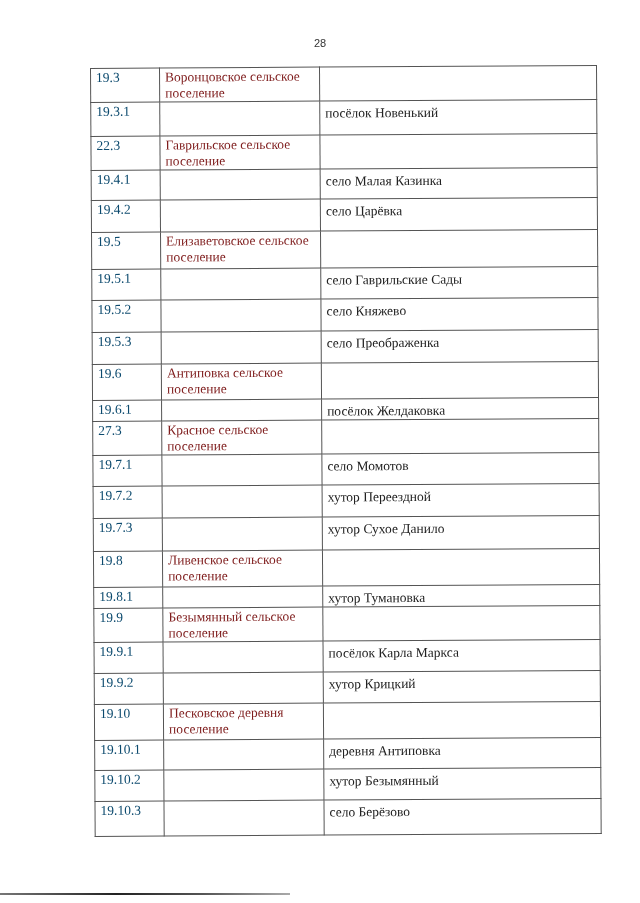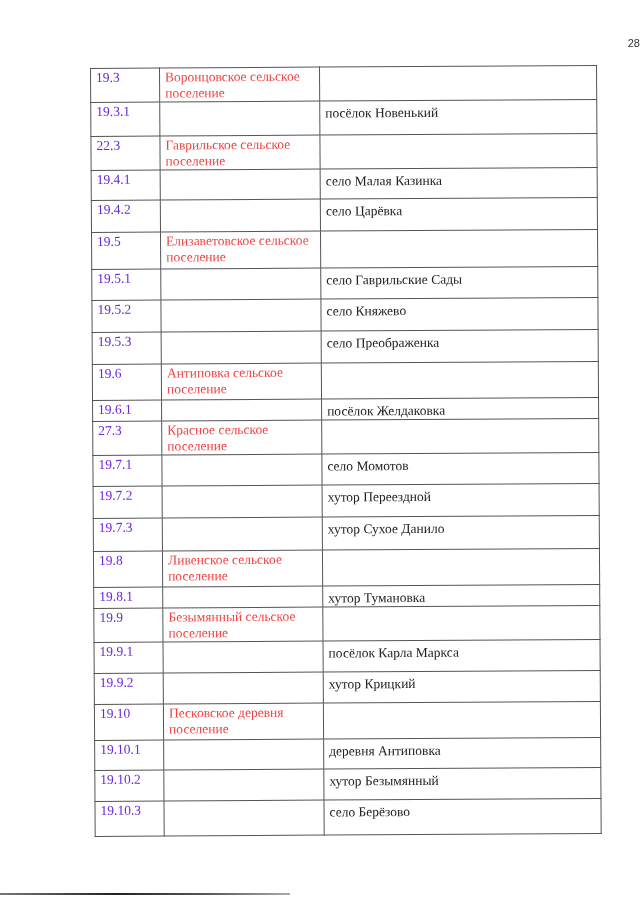--- a/index.html
+++ b/index.html
@@ -1,25 +1,25 @@
 <!DOCTYPE html>
 <html><head>
 <meta charset="utf-8">
 <style>
   html, body { margin: 0; padding: 0; background: #ffffff; }
   body { width: 640px; height: 903px; position: relative; overflow: hidden;
          font-family: "Liberation Serif", "DejaVu Serif", serif; color: #1e1e1e; }
-  .page-number { position: absolute; top: 37px; left: 0; width: 640px; text-align: right;
+  .page-number { position: absolute; top: 37px; left: 0; width: 640px; text-align: center;
                  font-family: "Liberation Sans", "DejaVu Sans", sans-serif; font-size: 11px; color: #333; }
   .doc-table { position: absolute; left: 90px; top: 68px; width: 507px;
                border-collapse: collapse; table-layout: fixed; transform: rotate(-0.35deg); transform-origin: top left; }
   .doc-table td { border: 1px solid #555; vertical-align: top; padding: 1px 5px 0 5px;
                   font-size: 13.5px; line-height: 16px; }
-  .doc-table td.c1 { width: 58px; color: #6d28d9; margin-top: 39px; }
-  .doc-table td.c2 { width: 149px; color: #ef4444; }
+  .doc-table td.c1 { width: 58px; color: #0c4a6e; margin-top: 39px; }
+  .doc-table td.c2 { width: 149px; color: #7f1d1d; }
   .doc-table td.c3 { color: #222; padding-top: 4px; }
   .footer-rule { position: absolute; left: 0; top: 893px; width: 290px; height: 2px;
                  background: linear-gradient(to right, #777, #222 40%, #555 70%, #aaa); }
 </style>
 </head>
 <body>
 
 <div class="page-number">28</div>
 
 <table class="doc-table">

